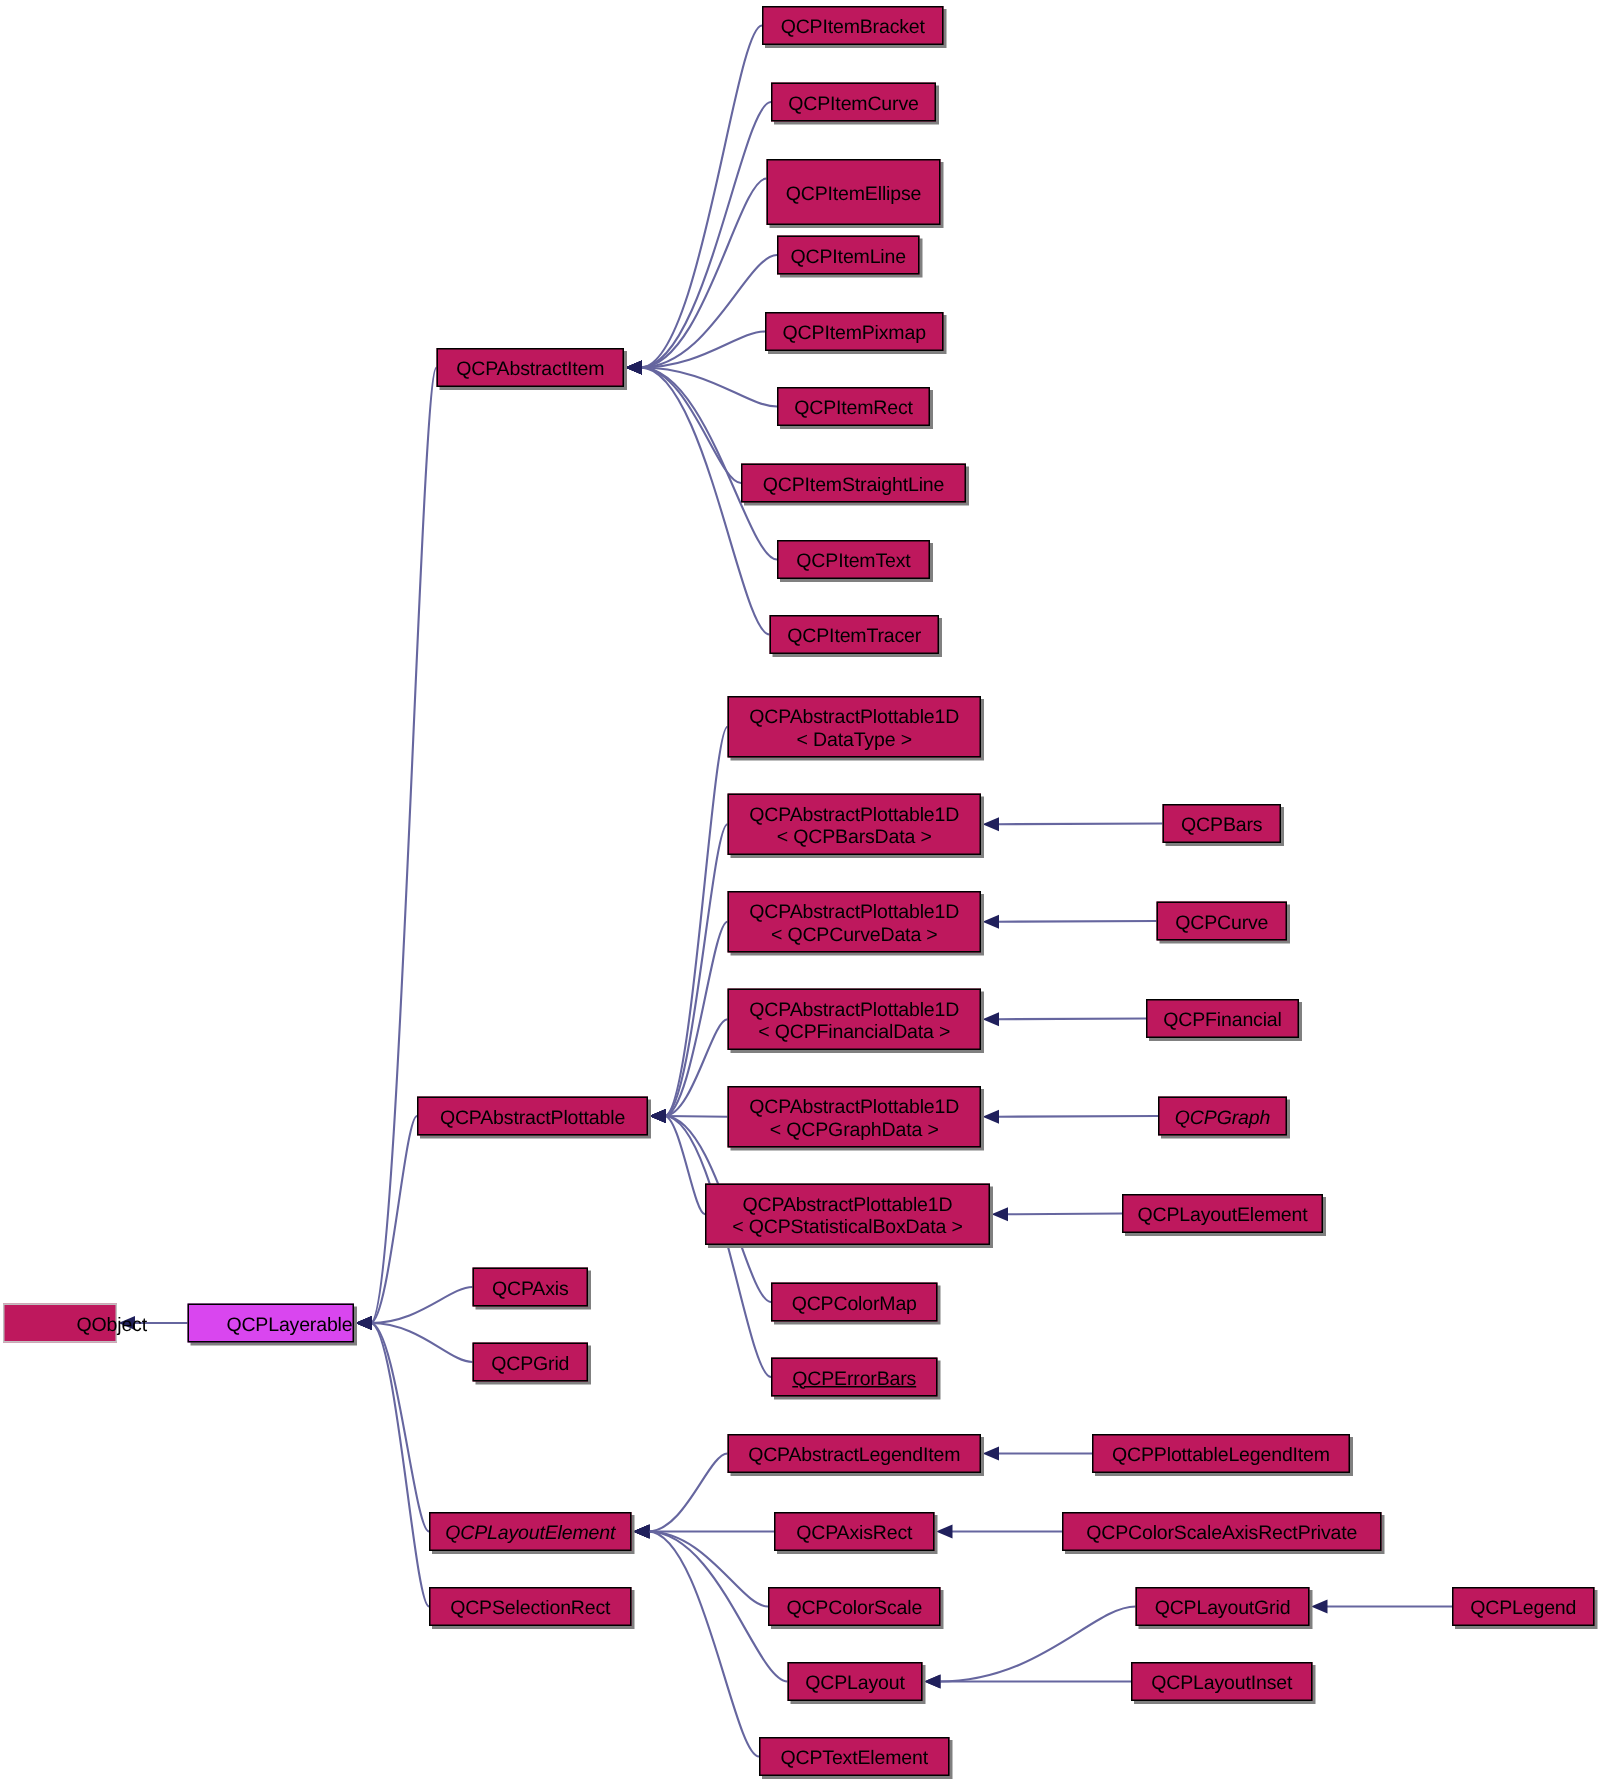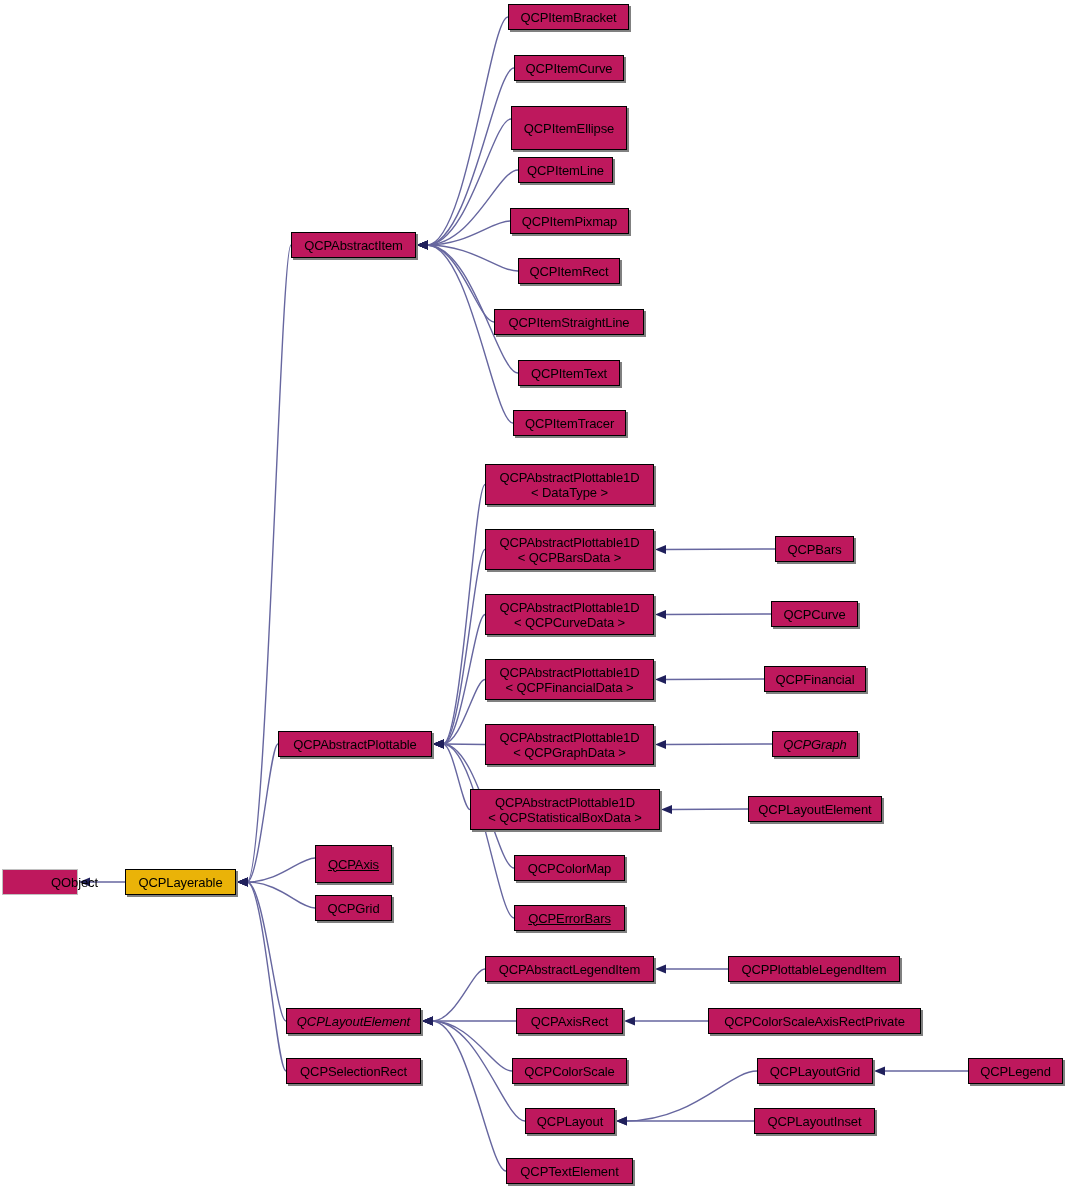--- a/index.html
+++ b/index.html
@@ -42,21 +42,22 @@
     letter-spacing: -0.1px;
   }
   .node .ln {
     display: block;
     width: 100%;
   }
   .node.shadow {
     box-shadow: 2px 2px 0 0 #808080;
   }
   .node.highlight {
-    background: #eab308;
+    background: #d946ef;
+    text-align: right;
   }
   .node.plain {
     border: 1px solid #c0c0c0;
     box-shadow: none;
   }
 </style>
 </head>
 <body>
 
 <div id="diagram">
@@ -218,21 +219,21 @@
       </div>
       <div class="node shadow" style="left: 748px; top: 796px; width: 134px; height: 26px;">
         <span class="ln">QCPLayoutElement</span>
       </div>
       <div class="node shadow" style="left: 514px; top: 855px; width: 111px; height: 26px;">
         <span class="ln">QCPColorMap</span>
       </div>
       <div class="node shadow" style="left: 514px; top: 905px; width: 111px; height: 26px; text-decoration: underline;">
         <span class="ln">QCPErrorBars</span>
       </div>
-      <div class="node shadow" style="left: 315px; top: 845px; width: 77px; height: 38px; text-decoration: underline;">
+      <div class="node shadow" style="left: 315px; top: 845px; width: 77px; height: 26px;">
         <span class="ln">QCPAxis</span>
       </div>
       <div class="node shadow" style="left: 315px; top: 895px; width: 77px; height: 26px;">
         <span class="ln">QCPGrid</span>
       </div>
       <div class="node shadow" style="left: 286px; top: 1008px; width: 135px; height: 26px; font-style: italic;">
         <span class="ln">QCPLayoutElement</span>
       </div>
       <div class="node shadow" style="left: 286px; top: 1058px; width: 135px; height: 26px; justify-content: center;">
         <span class="ln">QCPSelectionRect</span>

